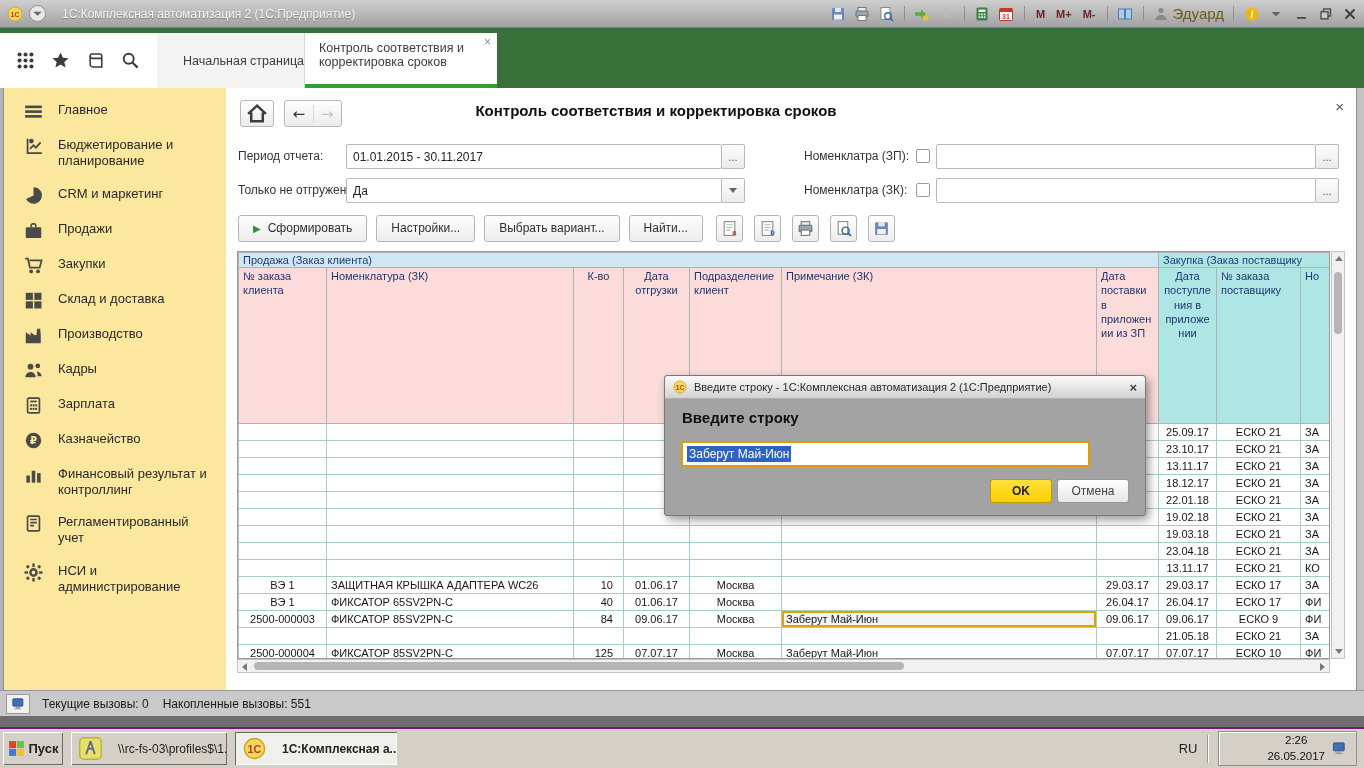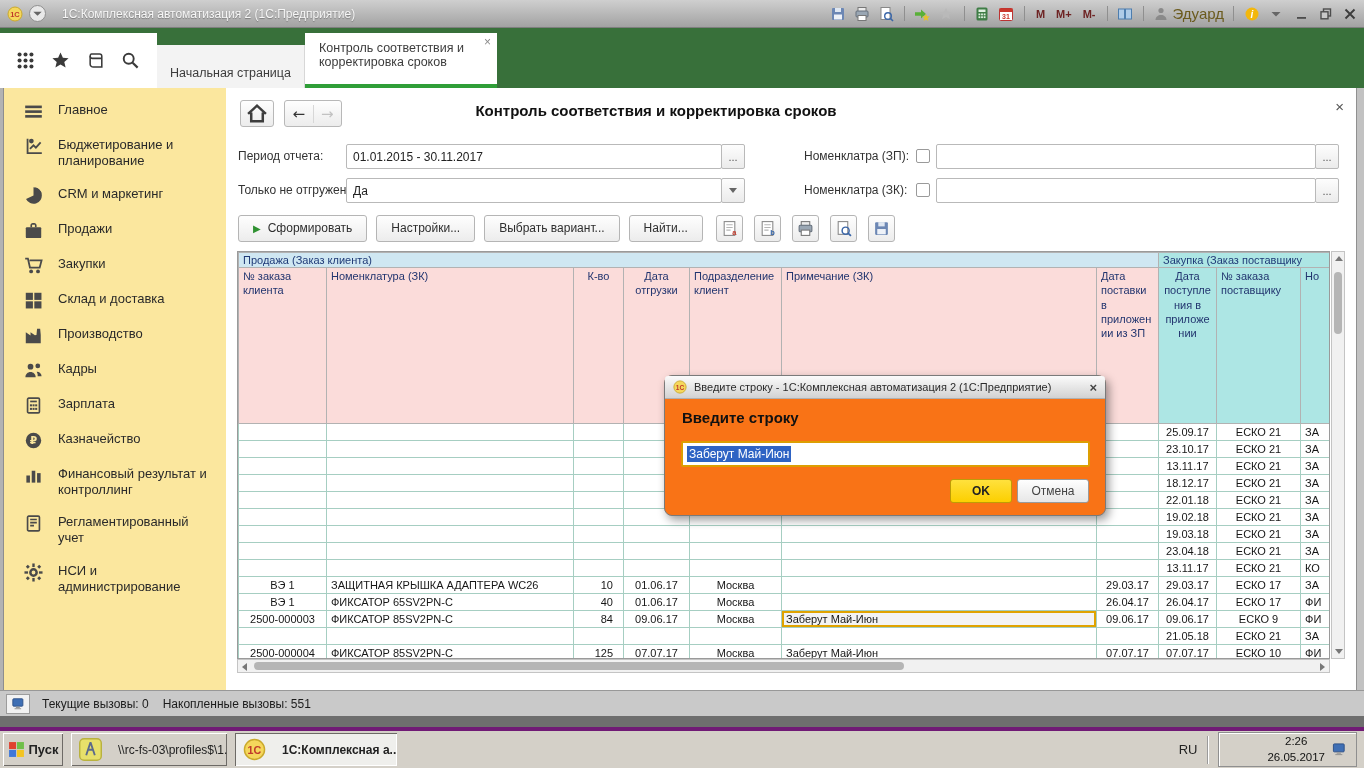--- a/index.html
+++ b/index.html
@@ -23,21 +23,21 @@
   .wctl{display:flex;align-items:center;gap:8px;margin-left:10px;}
   .wctl span{width:16px;height:16px;display:inline-flex;align-items:center;justify-content:center;}
 
   
   .tabbar{position:absolute;left:0;top:28px;width:1364px;height:60px;background:#38703a;}
   .quick{position:absolute;left:0;top:5px;width:157px;height:55px;background:#fff;
     display:flex;align-items:center;gap:16px;padding-left:16px;box-sizing:border-box;}
   .qicon{width:19px;height:19px;display:inline-flex;}
   .tab{position:absolute;top:5px;height:55px;box-sizing:border-box;font-size:12.5px;color:#3c3c3c;}
   .tab1{left:157px;width:148px;background:#f3f3f3;border-right:1px solid #d7d7d7;
-    display:flex;align-items:center;justify-content:center;margin-top:12px;}
+    display:flex;align-items:center;justify-content:flex-end;}
   .tab2{left:305px;width:192px;background:#fff;border-bottom:4px solid #2f9e38;padding:8px 16px 0 14px;}
   .tab-close{position:absolute;right:6px;top:3px;color:#8a8a8a;font-size:12px;line-height:12px;}
 
   
   .left-edge{position:absolute;left:0;top:88px;width:4px;height:602px;background:#b3b3b3;border-right:1px solid #8e8e8e;box-sizing:border-box;}
   .sidebar{position:absolute;left:4px;top:88px;width:222px;height:602px;background:#fbe79e;
     padding-top:6px;box-sizing:border-box;overflow:hidden;}
   .side-item{display:flex;align-items:flex-start;gap:15px;padding:8px 8px 8px 20px;cursor:default;}
   .side-item .sicon{width:19px;height:19px;flex:0 0 19px;margin-top:0;}
   .side-item .slabel{font-size:13px;color:#2a2a2a;line-height:1.25;}
@@ -95,22 +95,22 @@
   .vthumb{position:absolute;left:2px;top:20px;width:8px;height:62px;background:#b5b5b5;border-radius:5px;}
   .hscroll{position:absolute;left:0;top:408px;width:1093px;height:14px;background:#f1f1f1;border:1px solid #c4c4c4;box-sizing:border-box;}
   .hthumb{position:absolute;left:16px;top:2px;width:650px;height:8px;background:#b5b5b5;border-radius:5px;}
   .tri{width:0;height:0;position:absolute;}
   .tri-up{left:3px;top:4px;border-left:4px solid transparent;border-right:4px solid transparent;border-bottom:5px solid #777;}
   .tri-down{left:3px;bottom:4px;border-left:4px solid transparent;border-right:4px solid transparent;border-top:5px solid #777;}
   .tri-left{left:4px;top:3px;border-top:4px solid transparent;border-bottom:4px solid transparent;border-right:5px solid #777;}
   .tri-right{right:4px;top:3px;border-top:4px solid transparent;border-bottom:4px solid transparent;border-left:5px solid #777;}
 
   
-  .dialog{position:absolute;left:664px;top:375px;width:442px;height:141px;background:#f97316;
-    border:1px solid #7a7a7a;border-radius:8px;box-shadow:3px 4px 10px rgba(0,0,0,.4);z-index:50;box-sizing:border-box;}
+  .dialog{position:absolute;left:664px;top:375px;width:482px;height:141px;background:#a3a3a3;
+    border:1px solid #7a7a7a;border-radius:3px;box-shadow:3px 4px 10px rgba(0,0,0,.4);z-index:50;box-sizing:border-box;}
   .dlg-title{height:22px;background:linear-gradient(#fbfbfb,#d2d2d2);border-bottom:1px solid #b0b0b0;
     border-radius:3px 3px 0 0;display:flex;align-items:center;padding:0 8px;gap:7px;}
   .dlg-title .dtext{font-size:11px;color:#2b2b2b;white-space:nowrap;overflow:hidden;flex:1;}
   .dlg-title .dclose{color:#444;font-weight:bold;font-size:13px;}
   .dlg-head{position:absolute;left:17px;top:33px;font-size:15px;font-weight:bold;color:#111;}
   .dlg-input{position:absolute;left:16px;top:65px;width:409px;height:26px;border:2px solid #dd9e02;border-radius:2px;
     background:#fff;display:flex;align-items:center;padding:0 4px;box-sizing:border-box;}
   .dlg-input .selspan{background:#2e63c4;color:#fff;font-size:12px;padding:1px 2px;}
   .dlg-buttons{position:absolute;right:16px;top:103px;display:flex;gap:5px;}
   .okbtn{min-width:62px;height:24px;background:linear-gradient(#ffe13d,#fccf00);border:1px solid #bf9c05;border-radius:3px;
@@ -118,21 +118,21 @@
   .cancelbtn{min-width:72px;height:24px;background:linear-gradient(#fefefe,#e7e7e7);border:1px solid #9a9a9a;border-radius:3px;
     font-size:12px;color:#444;display:flex;align-items:center;justify-content:center;box-sizing:border-box;}
 
   
   .statusbar{position:absolute;left:0;top:690px;width:1364px;height:26px;background:#c9c9c9;
     border-top:1px solid #989898;display:flex;align-items:center;gap:12px;padding:0 6px;box-sizing:border-box;}
   .sb-icon{width:24px;height:20px;background:#f2f2f2;border:1px solid #9c9c9c;display:flex;align-items:center;justify-content:center;box-sizing:border-box;}
   .sb-icon svg{width:15px;height:14px;}
   .sb-text{font-size:12px;color:#1c1c1c;display:flex;gap:14px;}
   .desktop-strip{position:absolute;left:0;top:716px;width:1364px;height:11px;background:#6e6e6e;}
-  .taskbar{position:absolute;left:0;top:727px;width:1364px;height:41px;background:#d4d0c8;border-top:4px solid #701a75;
+  .taskbar{position:absolute;left:0;top:727px;width:1364px;height:41px;background:#d4d0c8;border-top:2px solid #701a75;
     display:flex;align-items:center;padding:0 3px;box-sizing:border-box;}
   .startbtn{width:60px;height:33px;background:#d4d0c8;box-shadow:inset 1px 1px 0 #fff,inset -1px -1px 0 #6d6a66;
     display:flex;align-items:center;justify-content:center;gap:4px;font-weight:bold;font-size:13px;}
   .startbtn svg{width:17px;height:17px;}
   .taskitem{height:33px;margin-left:8px;background:#d4d0c8;box-shadow:inset 1px 1px 0 #fff,inset -1px -1px 0 #6d6a66;
     display:flex;align-items:center;gap:16px;padding:0 8px;font-size:12px;box-sizing:border-box;white-space:nowrap;overflow:hidden;}
   .taskitem.active{background:#efefec;box-shadow:inset 1px 1px 0 #6d6a66,inset -1px -1px 0 #fff;font-weight:bold;}
   .taskitem svg{width:23px;height:23px;flex:0 0 23px;}
   .tray{margin-left:auto;display:flex;align-items:center;gap:10px;padding-right:4px;}
   .lang{font-size:13px;color:#222;}

